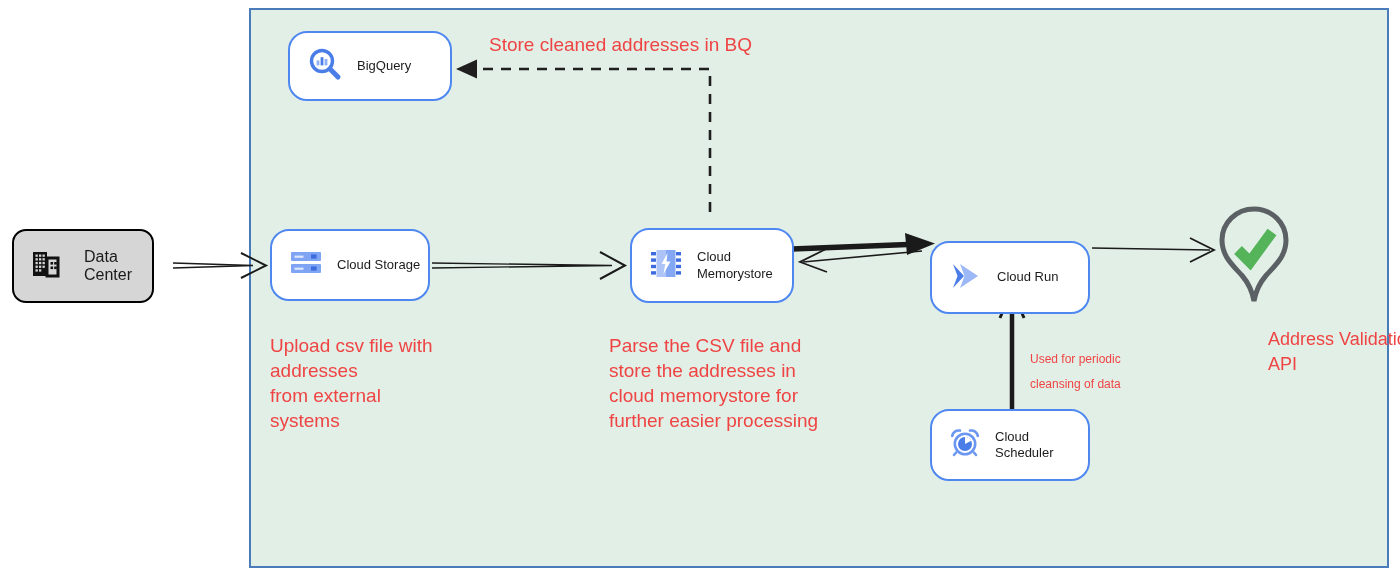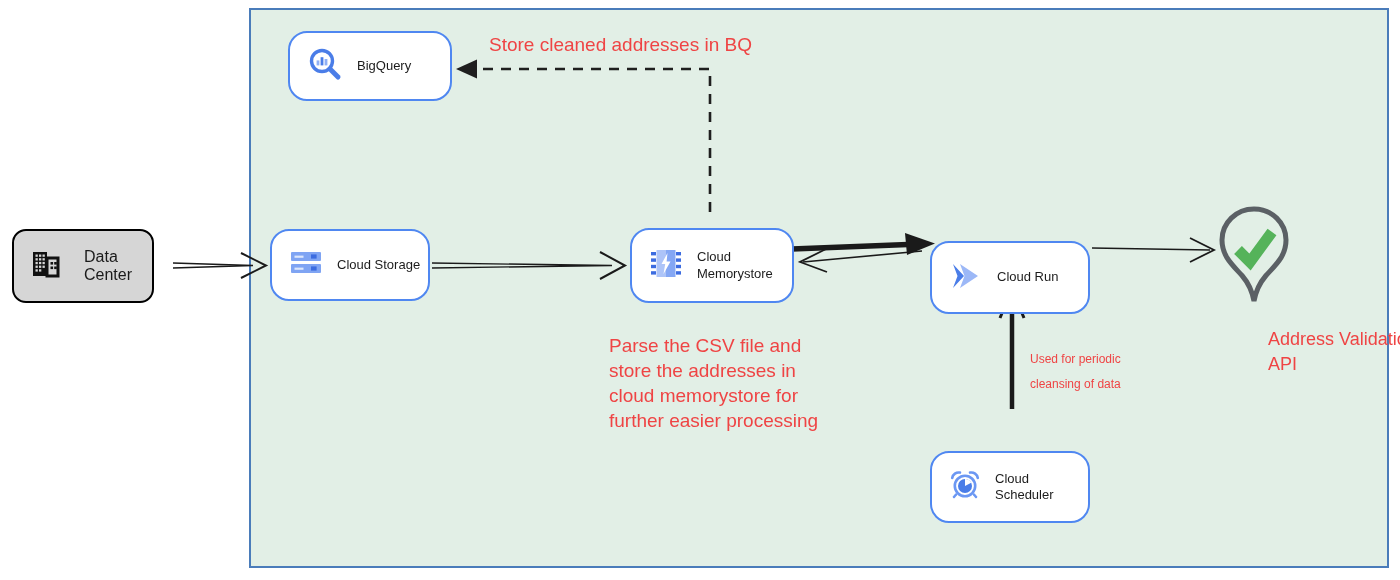--- a/index.html
+++ b/index.html
@@ -18,21 +18,21 @@
   .node .label{font-size:13px;line-height:1.25;color:#1c1c1c;white-space:pre-line;}
   .node-datacenter{
     position:absolute;left:12px;top:229px;width:142px;height:74px;
     background:#d6d6d6;border:2.5px solid #000;border-radius:14px;box-sizing:border-box;
     display:flex;align-items:center;gap:22px;padding-left:16px;
   }
   .node-bigquery{left:288px;top:31px;width:164px;height:70px;}
   .node-storage{left:270px;top:229px;width:160px;height:72px;}
   .node-memorystore{left:630px;top:228px;width:164px;height:75px;}
   .node-run{left:930px;top:209px;width:160px;height:73px;margin-top:32px;}
-  .node-scheduler{left:930px;top:409px;width:160px;height:72px;margin-top:42px;}
+  .node-scheduler{left:930px;top:409px;width:160px;height:72px;}
   .annotation{position:absolute;font-size:19px;line-height:25px;white-space:pre-line;color:#ef4444;}
   .ann-store{left:489px;top:32px;}
   .ann-export{left:453px;top:218px;}
   .ann-upload{left:270px;top:333px;width:300px;}
   .ann-parse{left:609px;top:333px;width:320px;}
   .ann-periodic{left:1030px;top:347px;width:170px;font-size:12px;}
   .ann-pin-label{left:1240px;top:327px;width:160px;font-size:18px;margin-left:28px;}
   .arrow-layer{position:absolute;left:0;top:0;pointer-events:none;}
   .pin-wrap{position:absolute;left:1218px;top:204px;width:72px;height:102px;}
 </style>
@@ -191,20 +191,24 @@
         <path d="M36,5 C18,5 4,19 4,36 C4,52 14,60.5 24,71.5 C30,78.5 34,86 36,97
                  C38,86 42,78.5 48,71.5 C58,60.5 68,52 68,36 C68,19 54,5 36,5 Z" fill="none" stroke="#5b6065" stroke-width="5"></path>
         <path d="M20,46 L32,58 L54,28" fill="none" stroke="#55b35a" stroke-width="11" stroke-linejoin="miter"></path>
       </svg>
     </span>
   </div>
   <div class="annotation ann-pin-label">Address Validation
 API</div>
 
   <div class="annotation ann-store">Store cleaned addresses in BQ</div>
+  <div class="annotation ann-upload">Upload csv file with
+addresses
+from external
+systems</div>
   <div class="annotation ann-parse">Parse the CSV file and
 store the addresses in
 cloud  memorystore for
 further easier processing</div>
   <div class="annotation ann-periodic">Used for periodic
 cleansing of data</div>
 
 </div>
 
 </body></html>

